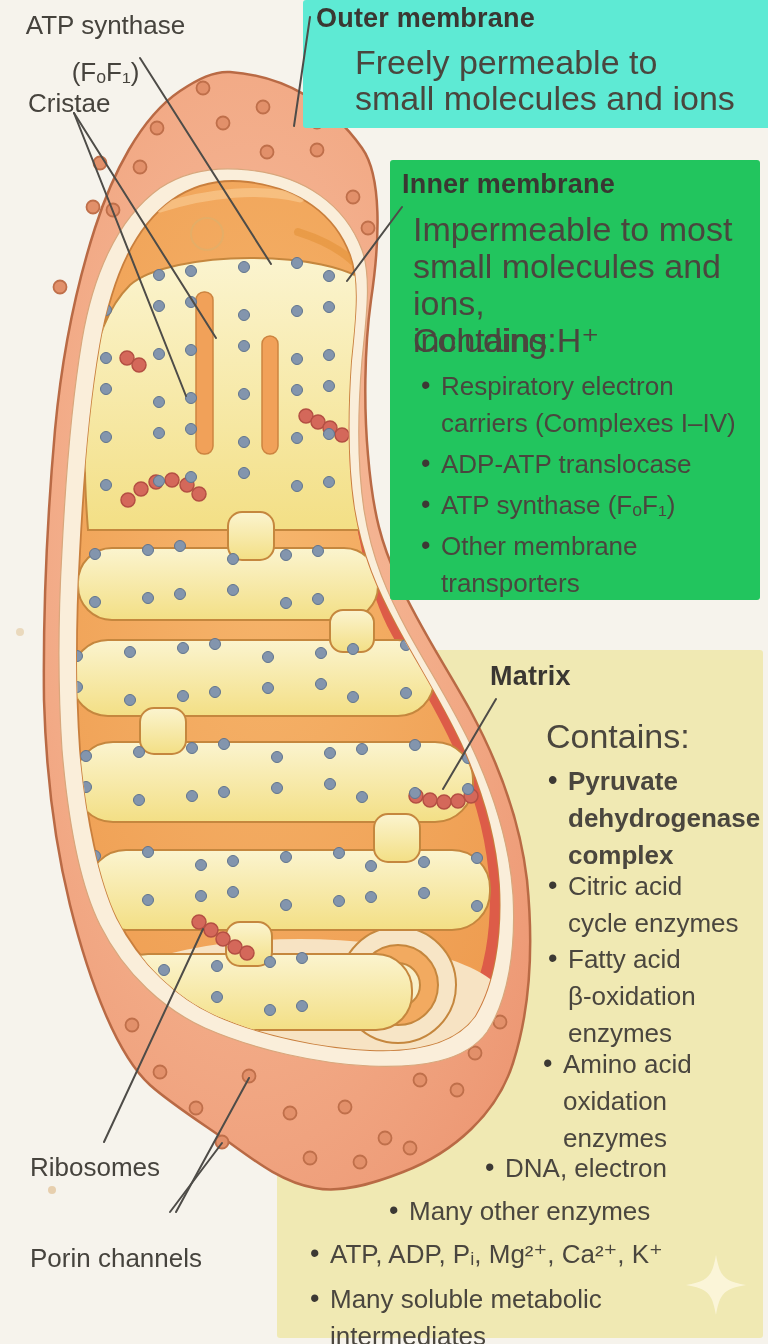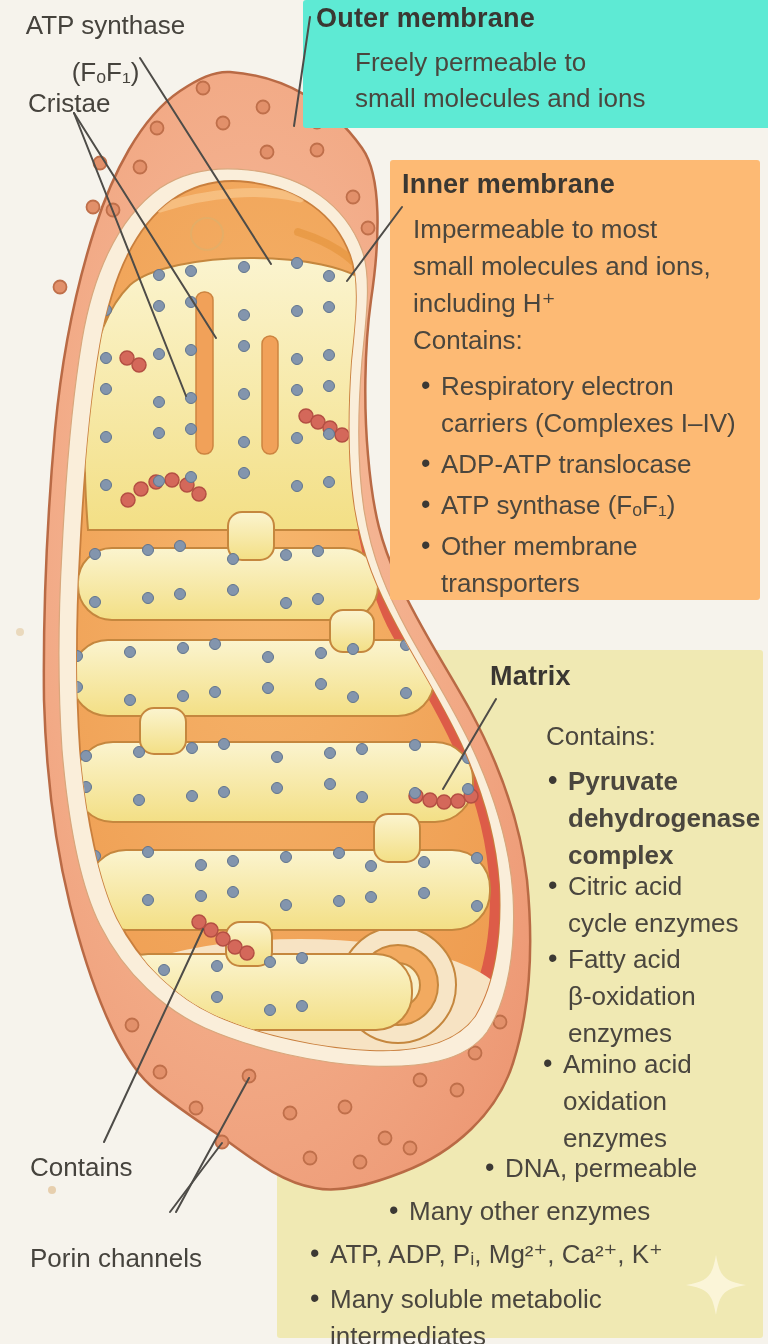--- a/index.html
+++ b/index.html
@@ -5,24 +5,24 @@
   html,body{margin:0;padding:0;}
   body{
     width:768px;height:1344px;position:relative;overflow:hidden;
     background:#f6f3ec;
     font-family:"Liberation Sans","DejaVu Sans",sans-serif;
     color:#45423b;
   }
   .pre{white-space:pre-line;}
   .box{position:absolute;border-radius:3px;}
   #outer-box{left:303px;top:0;width:548px;height:128px;background:#5eead4;z-index:3;}
-  #inner-box{left:390px;top:160px;width:370px;height:440px;background:#fdba74;z-index:3;}
+  #inner-box{left:390px;top:160px;width:370px;height:440px;background:#22c55e;z-index:3;}
   #matrix-box{left:277px;top:650px;width:486px;height:688px;background:#f0e9b3;z-index:1;}
   .box-title{position:absolute;font-weight:bold;font-size:27px;color:#3a3732;letter-spacing:.2px;}
-  .body-text{position:absolute;font-size:26px;line-height:37px;color:#4a463e;}
+  .body-text{position:absolute;font-size:34px;line-height:37px;color:#4a463e;}
   #outer-box .body-text{line-height:36px;}
   ul.blist{position:absolute;margin:8px;padding:0;list-style:none;}
   ul.blist li{position:relative;font-size:26px;line-height:37px;color:#4a463e;margin:0 0 4px 0;}
   ul.blist li::before, .mi::before{
     content:"\2022";position:absolute;left:-20px;top:-1px;font-size:27px;color:#3c3934;
   }
   .mi{position:absolute;font-size:26px;line-height:37px;color:#4a463e;}
   .side-label{position:absolute;font-size:26px;line-height:47px;color:#46433d;z-index:4;}
   #lbl-atp{left:18px;top:2px;width:175px;text-align:center;}
   #lbl-cristae{left:28px;top:80px;}
@@ -41,21 +41,21 @@
 dehydrogenase
 complex</div>
   <div class="mi pre" style="left:291px;top:218px;width:190px;">Citric acid
 cycle enzymes</div>
   <div class="mi pre" style="left:291px;top:291px;width:190px;">Fatty acid
 β-oxidation
 enzymes</div>
   <div class="mi pre" style="left:286px;top:396px;width:195px;">Amino acid
 oxidation
 enzymes</div>
-  <div class="mi pre" style="left:228px;top:500px;width:250px;">DNA, permeable</div>
+  <div class="mi pre" style="left:228px;top:500px;width:250px;">DNA, electron</div>
   <div class="mi pre" style="left:132px;top:543px;width:300px;">Many other enzymes</div>
   <div class="mi pre" style="left:53px;top:586px;width:400px;">ATP, ADP, Pᵢ, Mg²⁺, Ca²⁺, K⁺</div>
   <div class="mi pre" style="left:53px;top:631px;width:340px;">Many soluble metabolic
 intermediates</div>
 </div>
 
 <svg id="art" width="768" height="1344" viewBox="0 0 768 1344">
   <defs>
     <radialGradient id="gOuter" cx="42%" cy="42%" r="78%">
       <stop offset="0%" stop-color="#f7c0a2"></stop>
@@ -331,21 +331,21 @@
     <li class="pre">ADP-ATP translocase</li>
     <li class="pre">ATP synthase (FₒF₁)</li>
     <li class="pre">Other membrane
 transporters</li>
   </ul>
 </div>
 
 <div class="side-label pre" id="lbl-atp">ATP synthase
 (FₒF₁)</div>
 <div class="side-label" id="lbl-cristae">Cristae</div>
-<div class="side-label" id="lbl-ribosomes">Contains</div>
+<div class="side-label" id="lbl-ribosomes">Ribosomes</div>
 <div class="side-label" id="lbl-porin">Porin channels</div>
 
 <svg id="lines" width="768" height="1344" viewBox="0 0 768 1344">
   <g stroke="#4e4c48" stroke-width="2" stroke-linecap="round">
     <line x1="140" y1="58" x2="271" y2="264"></line>
     <line x1="74" y1="113" x2="186" y2="396"></line>
     <line x1="74" y1="113" x2="216" y2="338"></line>
     <line x1="310" y1="17" x2="294" y2="126"></line>
     <line x1="402" y1="207" x2="347" y2="281"></line>
     <line x1="496" y1="699" x2="443" y2="789"></line>

